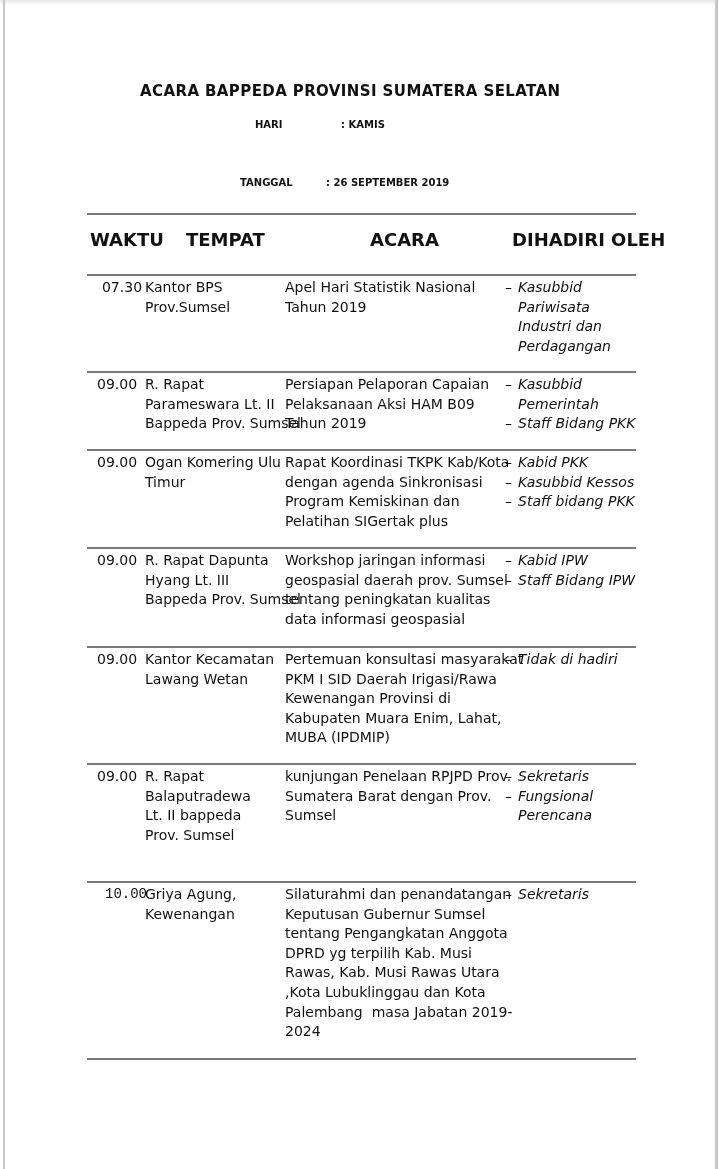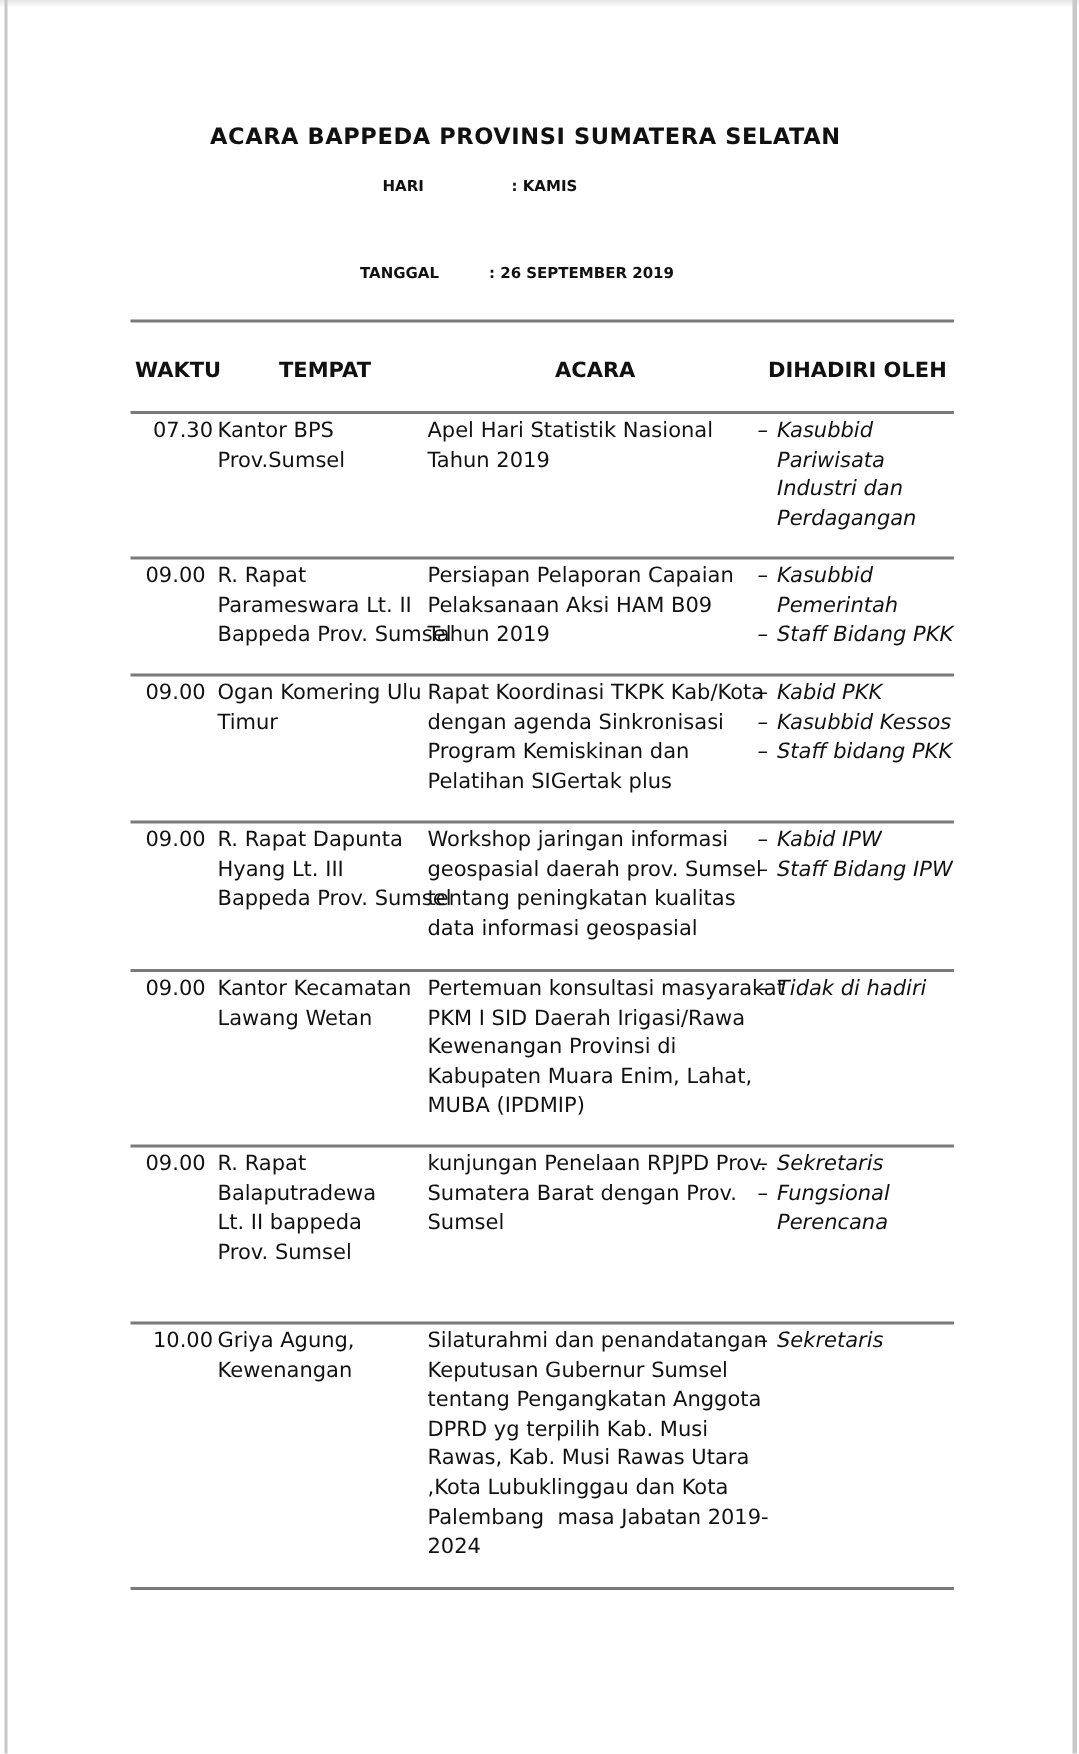--- a/index.html
+++ b/index.html
@@ -14,21 +14,21 @@
   .title {
     position: absolute; left: 140px; top: 82px; width: 420px;
     font-size: 15px; font-weight: bold; letter-spacing: 0.4px; 
     text-underline-offset: 3px; white-space: nowrap;
   }
   .meta { position: absolute; font-size: 10px; font-weight: bold; white-space: nowrap; }
   .meta .lbl { display: inline-block; width: 86px; }
 
   .hline { position: absolute; left: 87px; width: 549px; height: 2px; background: #7a7a7a; }
 
-  .th { position: absolute; top: 239px; font-size: 14px; font-weight: bold; white-space: nowrap; }
+  .th { position: absolute; top: 229px; font-size: 18px; font-weight: bold; white-space: nowrap; }
 
   .row { position: absolute; left: 87px; width: 549px; font-size: 14px; line-height: 19.6px; }
   .cell { position: absolute; top: 0; white-space: pre; }
   .c-time { left: 10px; width: 50px; }
   .c-place { left: 58px; width: 140px; }
   .c-event { left: 198px; width: 218px; }
   .c-att { left: 418px; width: 135px; font-style: italic; }
   .att-item { position: relative; padding-left: 13px; white-space: pre; }
   .att-item::before { content: "–"; position: absolute; left: 0; top: 0; }
 </style>
@@ -124,21 +124,21 @@
 Lt. II bappeda
 Prov. Sumsel</div>
       <div class="cell c-event">kunjungan Penelaan RPJPD Prov.
 Sumatera Barat dengan Prov.
 Sumsel</div>
       <div class="cell c-att"><div class="att-item">Sekretaris</div><div class="att-item">Fungsional
 Perencana</div></div>
     </div>
     <div class="hline" style="top: 881px;"></div>
     <div class="row" style="top: 885px;">
-      <div class="cell c-time" style="text-align: center;">10.00</div>
+      <div class="cell c-time" style="text-align: right; font-family: Liberation Mono, monospace;">10.00</div>
       <div class="cell c-place">Griya Agung,
 Kewenangan</div>
       <div class="cell c-event">Silaturahmi dan penandatangan
 Keputusan Gubernur Sumsel
 tentang Pengangkatan Anggota
 DPRD yg terpilih Kab. Musi
 Rawas, Kab. Musi Rawas Utara
 ,Kota Lubuklinggau dan Kota
 Palembang  masa Jabatan 2019-
 2024</div>

